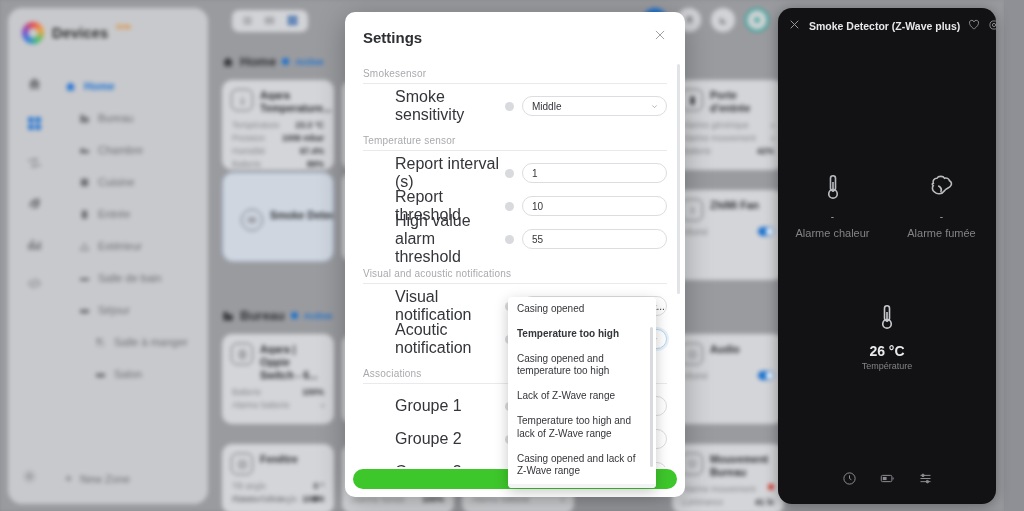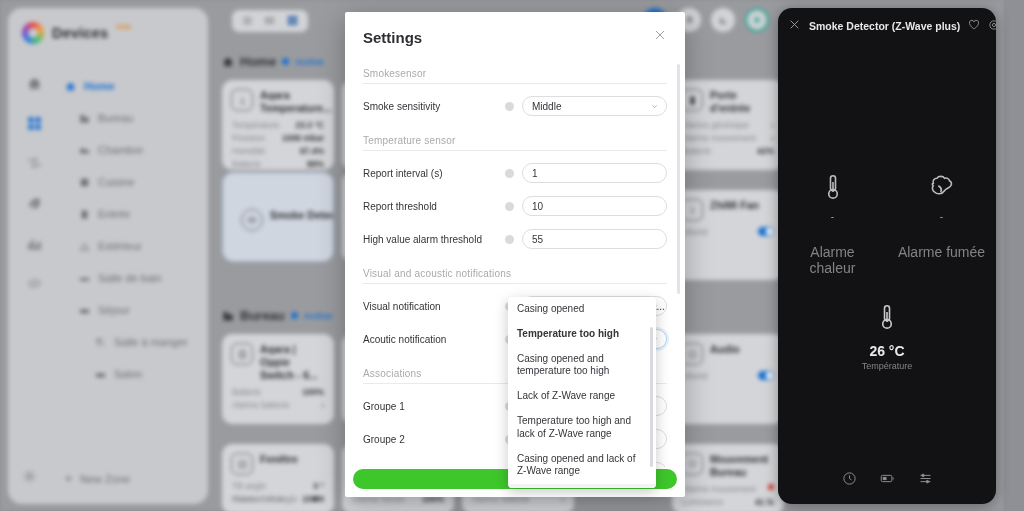--- a/index.html
+++ b/index.html
@@ -98,40 +98,40 @@
   }
   .dp-head { height:36px; display:flex; align-items:center; padding:0 10px; gap:8px;}
   .dp-x { color:#9a9b9e; cursor:pointer; }
   .dp-title { flex:1; text-align:center; color:#e8e8ea; font-size:10.5px; font-weight:bold; white-space:nowrap;}
   .dp-ico { color:#9a9b9e; }
   .dp-body { position:relative; height:calc(100% - 36px); }
   .tile-row { position:absolute; top:120px; left:0; right:0; display:flex; justify-content:space-around; }
   .tile { width:88px; text-align:center; color:#8d8e92;}
   .tile .glyph { height:46px; display:flex; align-items:center; justify-content:center; }
   .tile .val { font-size:10px; color:#9fa0a4; line-height:10px; margin-top:2px;}
-  .tile .lbl { font-size:14px; color:#828387; margin-top:22px;}
+  .tile .lbl { font-size:11px; color:#828387; margin-top:5px;}
   .temp-block { position:absolute; top:250px; left:0; right:0; text-align:center;}
   .temp-block .glyph { height:46px; display:flex; align-items:center; justify-content:center;}
   .temp-val { font-size:14px; font-weight:bold; color:#e9eaec; margin-top:3px;}
   .temp-lbl { font-size:9px; color:#828387; margin-top:2px;}
   .dp-foot { position:absolute; bottom:14px; left:0; right:0; display:flex; justify-content:center; gap:22px; color:#8b8c90;}
 
   
   .modal {
     position:absolute; left:345px; top:12px; width:340px; height:485px;
-    background:#fff; border-radius:2px; overflow:hidden;
+    background:#fff; border-radius:10px; overflow:hidden;
     box-shadow: 0 6px 28px rgba(0,0,0,.28);
   }
   .modal-head { display:flex; align-items:center; justify-content:space-between; padding:16px 18px 6px 18px;}
   .modal-title { font-size:15px; font-weight:bold; color:#2e2f33;}
   .modal-x { color:#9fa0a4; cursor:pointer; }
   .modal-body { position:absolute; top:46px; bottom:30px; left:0; right:0; padding:0 18px; overflow:hidden;}
   .sect { font-size:10px; color:#a9aaae; padding-top:10px; padding-bottom:4px; border-bottom:1px solid #e9eaec; margin-bottom:8px; letter-spacing:.2px;}
   .frow { display:flex; align-items:center; height:28px; margin-bottom:5px;}
-  .flabel { font-size:10px; color:#34353a; flex:1;}
+  .flabel { font-size:16px; color:#34353a; flex:1;margin-left:32px;}
   .finfo { width:9px; height:9px; border-radius:50%; background:#d9dadd; margin-right:8px; flex:0 0 auto;}
   .fctl { width:145px; flex:0 0 auto; }
   .inp {
     width:100%; height:20px; border:1px solid #dcdde0; border-radius:11px;
     font-size:10px; color:#34353a; padding:0 9px; background:#fff; outline:none;
     font-family:"Liberation Sans", sans-serif;
   }
   .sel {
     width:100%; height:20px; border:1px solid #dcdde0; border-radius:11px;
     font-size:10px; color:#34353a; padding:0 18px 0 9px; background:#fff;

